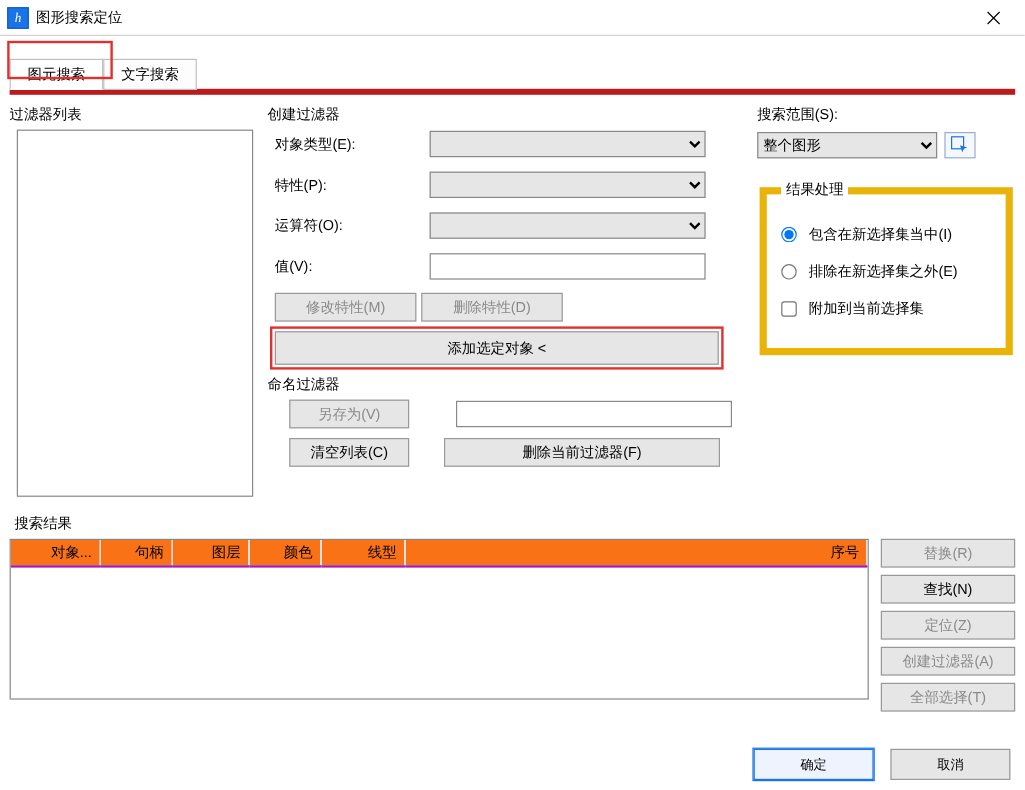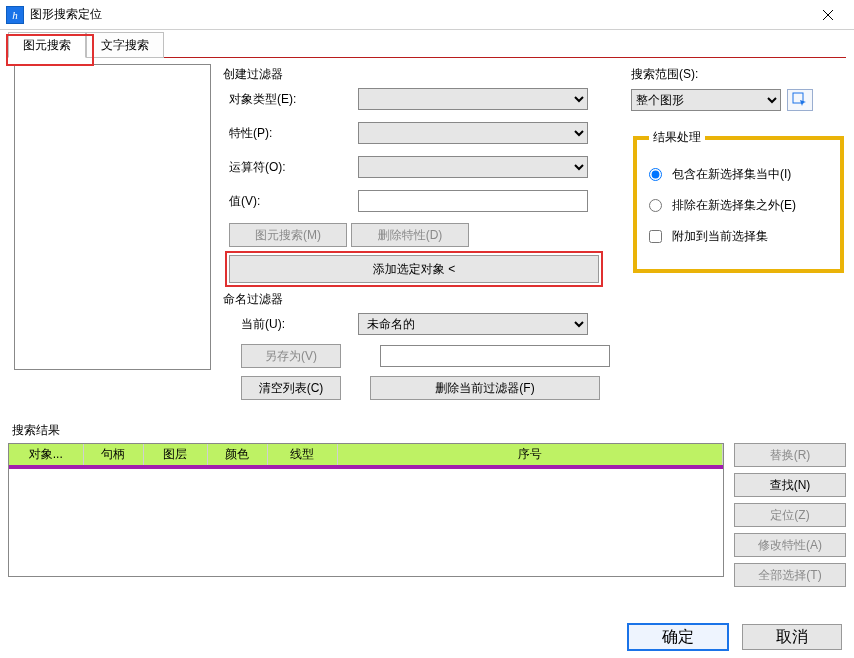--- a/index.html
+++ b/index.html
@@ -37,22 +37,22 @@
   .titlebar .close-btn {
     width: 40px; height: 28px;
     display: flex; align-items: center; justify-content: center;
     font-size: 16px; cursor: pointer;
   }
 
   
   .tabrow {
     position: relative;
     height: 26px;
-    margin: 2px 8px 0 8px;
-    border-bottom: 1px solid #b91c1c;
+    margin: 23px 8px 0 8px;
+    border-bottom: 5px solid #b91c1c;
     padding-left: 36px;
   }
   .tab {
     position: absolute;
     bottom: -1px;
     height: 26px;
     padding: 4px 14px 0 14px;
     border: 1px solid #c0c0c0;
     border-bottom: 1px solid #fff;
     background: #fff;
@@ -181,21 +181,21 @@
     width: 26px; height: 22px;
     border: 1px solid #9aaed0;
     background: #f4f7fc;
     display: flex; align-items: center; justify-content: center;
     cursor: pointer;
     position: relative;
   }
   .pick-btn svg { width: 16px; height: 16px; }
 
   fieldset.result-proc {
-    border: 4px solid #eab308;
+    border: 6px solid #eab308;
     padding: 10px 10px 10px 12px;
     margin-top: 18px;
   }
   fieldset.result-proc legend { padding: 0 4px; }
   .radio-row, .check-row {
     display: flex; align-items: center;
     margin: 10px 0 14px 0;
     gap: 6px;
     cursor: pointer;
   }
@@ -214,27 +214,27 @@
     background: #fff;
     height: 134px;
     overflow: hidden;
   }
   table.results {
     width: 100%;
     border-collapse: collapse;
     table-layout: fixed;
   }
   table.results th {
-    text-align: center;
+    text-align: right;
     font-weight: normal;
     height: 20px;
     padding: 2px 6px;
     border-right: 1px solid #d0d0d0;
-    border-bottom: 4px solid #a21caf;
-    background: #bef264;
+    border-bottom: 2px solid #a21caf;
+    background: #f97316;
     overflow: hidden;
     white-space: nowrap;
   }
   .side-buttons {
     width: 112px;
     display: flex;
     flex-direction: column;
     gap: 6px;
   }
   .side-buttons button { width: 100%; height: 24px; }
@@ -243,21 +243,21 @@
   .bottom-row {
     position: absolute;
     bottom: 8px; right: 12px;
     display: flex;
     gap: 14px;
   }
   .bottom-row button {
     width: 100px; height: 26px;
     background: #e6e6e6;
     border: 1px solid #999;
-    font-family: inherit; font-size: 16px;
+    font-family: inherit; font-size: 11px;
     cursor: pointer;
   }
   .bottom-row button.primary {
     border: 1px solid #1a73e8;
     outline: 1px solid #1a73e8;
     background: #eef4fe;
   }
 </style>
 </head>
 <body>
@@ -275,20 +275,21 @@
 
 <div class="tabrow">
   <div class="tab t1">图元搜索</div>
   <div class="tab t2 inactive">文字搜索</div>
 </div>
 <div class="red-hl red-tab-hl"></div>
 
 <div class="panel-area">
 
   <div class="left-col">
+    <div class="group-label">过滤器列表</div>
     <div class="filter-listbox"></div>
   </div>
 
   <div class="mid-col">
     <div class="group-label">创建过滤器</div>
 
     <div class="form-row">
       <div class="lbl">对象类型(E):</div>
       <div class="ctl"><select class="win"></select></div>
     </div>
@@ -299,39 +300,31 @@
     <div class="form-row">
       <div class="lbl">运算符(O):</div>
       <div class="ctl"><select class="win"></select></div>
     </div>
     <div class="form-row">
       <div class="lbl">值(V):</div>
       <div class="ctl"><input class="win" type="text" style=""></div>
     </div>
 
     <div class="btn-row3">
-      <button class="win" disabled="">图元搜索(M)</button>
+      <button class="win" disabled="">修改特性(M)</button>
       <button class="win" disabled="">删除特性(D)</button>
     </div>
 
     <div class="add-selected-row">
       <button class="win">添加选定对象 &lt;</button>
       <div class="red-add-hl"></div>
     </div>
 
     <div class="group-label">命名过滤器</div>
     <div class="named-filter">
-      <div class="nf-row">
-        <div class="lbl">当前(U):</div>
-        <div class="ctl">
-          <select class="win">
-            <option>未命名的</option>
-          </select>
-        </div>
-      </div>
       <div class="nf-btns-row">
         <div class="btn-area"><button class="win" disabled="">另存为(V)</button></div>
         <input class="win" type="text" style="">
       </div>
       <div class="nf-wide-row">
         <div class="btn-area"><button class="win">清空列表(C)</button></div>
         <button class="win wide">删除当前过滤器(F)</button>
       </div>
     </div>
   </div>
@@ -383,21 +376,21 @@
           <th style="width:70px">线型</th>
           <th>序号</th>
         </tr>
       </thead>
     </table>
   </div>
   <div class="side-buttons">
     <button class="win" disabled="">替换(R)</button>
     <button class="win">查找(N)</button>
     <button class="win" disabled="">定位(Z)</button>
-    <button class="win" disabled="">修改特性(A)</button>
+    <button class="win" disabled="">创建过滤器(A)</button>
     <button class="win" disabled="">全部选择(T)</button>
   </div>
 </div>
 
 <div class="bottom-row">
   <button class="primary">确定</button>
   <button>取消</button>
 </div>
 
 </body></html>

